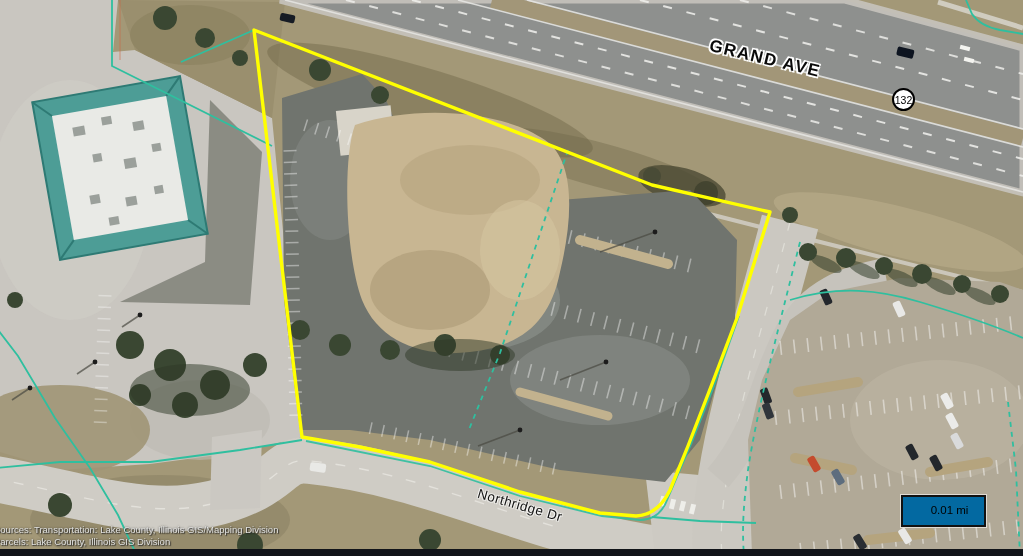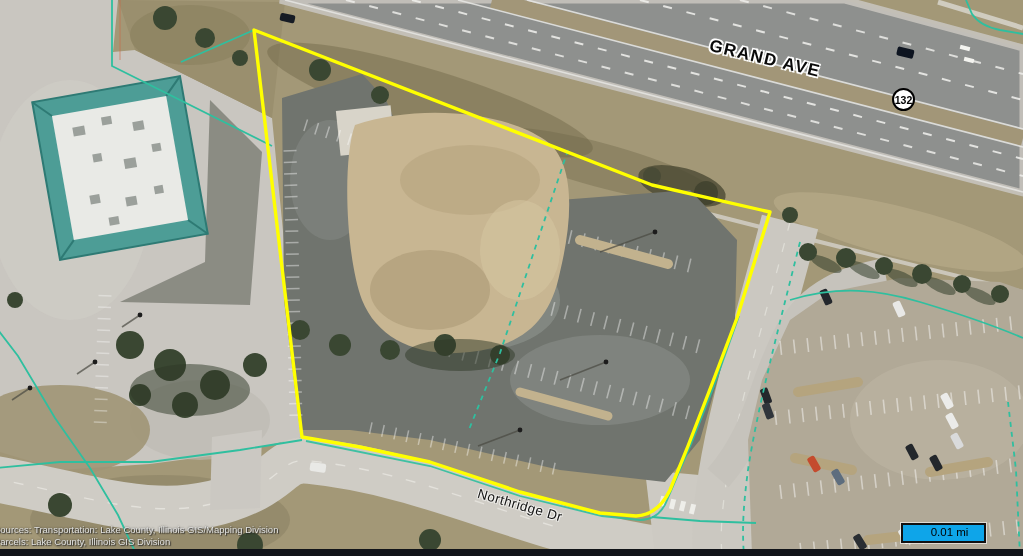--- a/index.html
+++ b/index.html
@@ -8,22 +8,22 @@
   .stage svg{position:absolute;left:0;top:0;}
   .map-label{position:absolute;color:#0a0a0a;white-space:nowrap;pointer-events:none;}
   .lbl-grand{left:712px;top:36px;font-size:17px;font-weight:bold;letter-spacing:1.5px;
     transform:rotate(13.5deg);transform-origin:left top;
     text-shadow:-1.5px -1.5px 0 #fff,1.5px -1.5px 0 #fff,-1.5px 1.5px 0 #fff,1.5px 1.5px 0 #fff,0 0 3px #fff;}
   .lbl-northridge{left:480px;top:486px;font-size:13.5px;font-weight:500;letter-spacing:.5px;
     transform:rotate(16deg);transform-origin:left top;color:#141414;
     text-shadow:-1px -1px 0 rgba(255,255,255,.55),1px 1px 0 rgba(255,255,255,.55),1px -1px 0 rgba(255,255,255,.55),-1px 1px 0 rgba(255,255,255,.55);}
   .shield{position:absolute;left:892px;top:88px;width:23px;height:23px;border-radius:50%;
     background:#fff;border:2px solid #000;box-sizing:border-box;display:flex;
-    align-items:center;justify-content:center;font-size:10.5px;font-weight:bold;color:#000;}
-  .scalebar{position:absolute;left:901px;top:523px;width:85px;height:20px;background:#0ea5e9;
+    align-items:center;justify-content:center;font-size:10.5px;font-weight:normal;color:#000;}
+  .scalebar{position:absolute;left:901px;top:495px;width:85px;height:32px;background:#0369a1;
     border:2px solid #111;box-sizing:border-box;display:flex;align-items:center;
     justify-content:center;padding-left:12px;box-shadow:0 0 0 1px rgba(255,255,255,.6);}
   .scalebar span{font-size:11.5px;color:#000;line-height:1;}
   .attribution{position:absolute;left:-6px;bottom:9px;color:#e2e2e0;font-size:9.5px;
     line-height:11.5px;text-shadow:1px 1px 1px rgba(40,40,40,.9),0 0 2px rgba(40,40,40,.7);}
   .bottom-strip{position:absolute;left:0;bottom:0;width:100%;height:7px;background:#111419;}
 </style>
 </head>
 <body>
 

